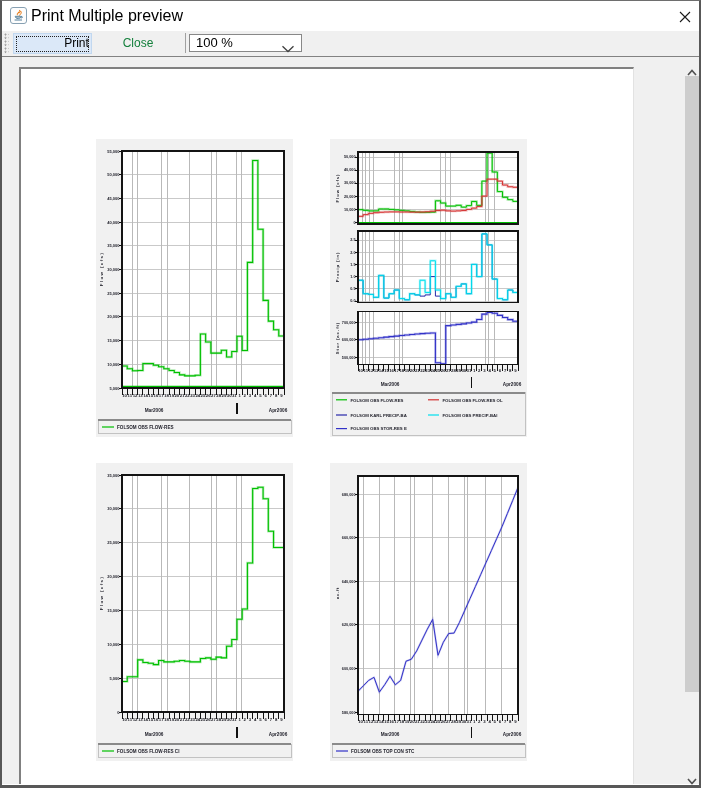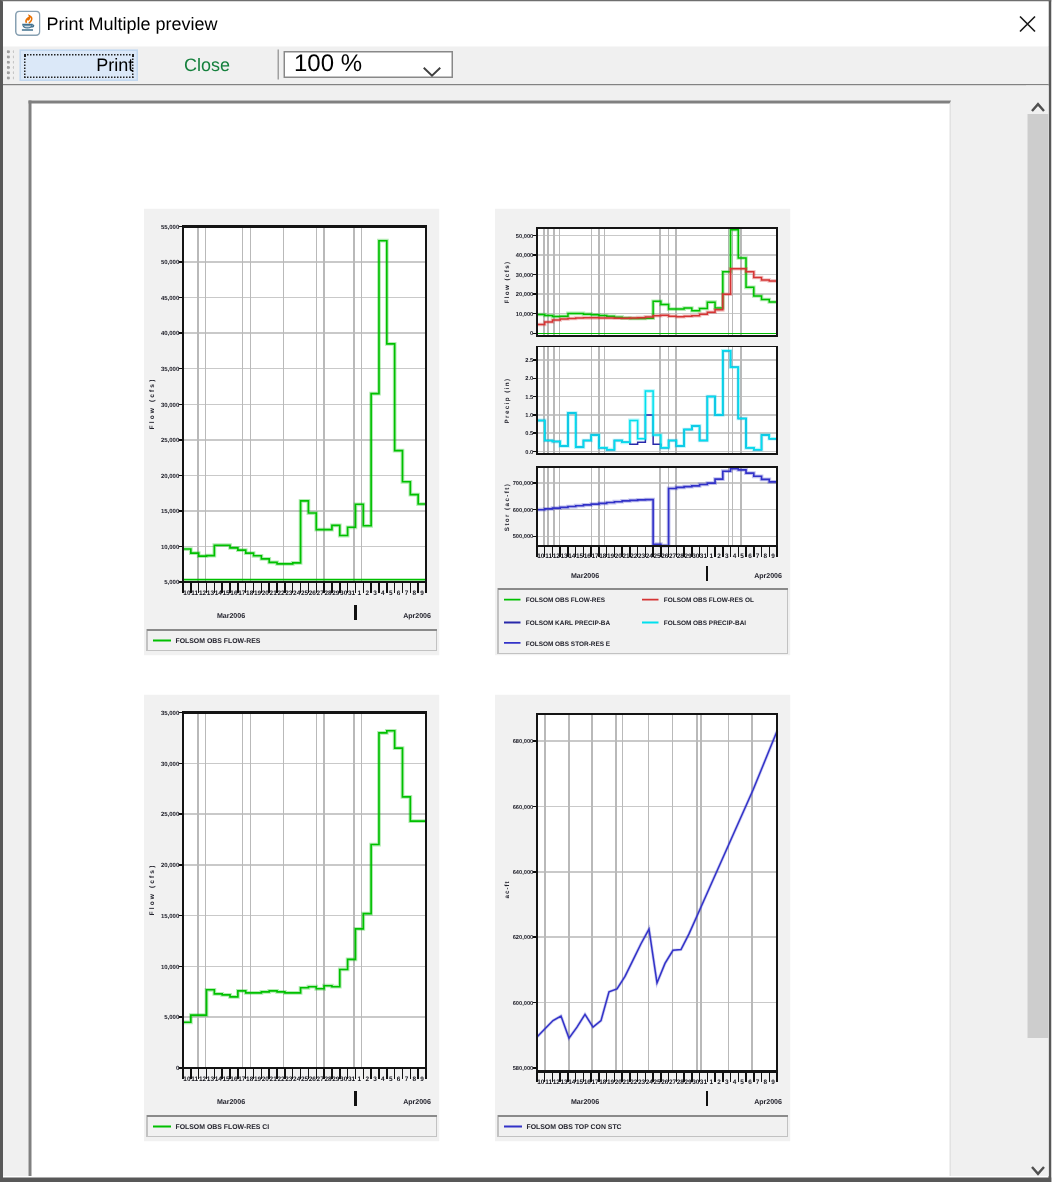--- a/index.html
+++ b/index.html
@@ -11,34 +11,34 @@
 
 <div class="abs" style="left:2px;top:1px;width:697px;height:30px;background:#ffffff;"></div>
 <div class="abs" style="left:10px;top:7px;"><svg width="17" height="17" viewBox="0 0 17 17">
 <rect x="0.5" y="0.5" width="16" height="16" rx="2.5" fill="#fdfdfd" stroke="#87a0b2" stroke-width="1"></rect>
 <path d="M7.6 8.2 C6.9 7 7.5 5.9 8.6 5.1 C8.2 6.2 8.7 6.7 9.3 5.9 C10 5 9.8 4.2 9.5 3.4 C11 4 11.6 5.4 10.9 6.6 C10.4 7.5 9.5 8.1 9.3 8.6" fill="none" stroke="#e76f00" stroke-width="1.0"></path>
 <path d="M5.2 9.3 H11.3 C11.3 10.6 10 11.6 8.2 11.6 C6.4 11.6 5.2 10.6 5.2 9.3 Z" fill="none" stroke="#40708e" stroke-width="0.8"></path>
 <path d="M11.2 9.6 C12.2 9.4 12.8 9.9 12.3 10.5 C11.9 11 11.1 11 10.7 10.8" fill="none" stroke="#40708e" stroke-width="0.8"></path>
 <line x1="5.8" y1="10.2" x2="10.6" y2="10.2" stroke="#40708e" stroke-width="0.7"></line>
 <line x1="4.6" y1="13" x2="12" y2="13" stroke="#40708e" stroke-width="0.9"></line>
 </svg></div>
-<div class="abs" style="left:31px;top:2px;height:28px;line-height:28px;font-size:12px;color:#000;">Print Multiple preview</div>
+<div class="abs" style="left:31px;top:2px;height:28px;line-height:28px;font-size:16px;color:#000;">Print Multiple preview</div>
 <div class="abs" style="left:679px;top:9px;"><svg width="12" height="12" viewBox="0 0 12 12">
 <path d="M1 1 L11 11 M11 1 L1 11" stroke="#1a1a1a" stroke-width="1.1"></path>
 </svg></div>
 
 <div class="abs" style="left:2px;top:31px;width:697px;height:25px;background:#f0f0f0;"></div>
 <div class="abs" style="left:4px;top:33px;width:5px;height:21px;background-image:radial-gradient(circle at 1.5px 1.5px,#9f9f9f 0.9px,rgba(0,0,0,0) 1.2px);background-size:4px 3.5px;"></div>
 <div class="abs" style="left:13px;top:33px;width:79px;height:21px;background:#dbe8f8;border:1px solid #c2d8f0;"></div>
 <div class="abs" style="left:16px;top:35.5px;width:73px;height:16px;border:1px dotted #222;"></div>
 <div class="abs" style="left:13px;top:33px;width:79px;height:21px;text-align:center;line-height:21px;font-size:12px;color:#000;padding-left:48px;">Print</div>
 <div class="abs" style="left:99px;top:33px;width:78px;height:21px;text-align:center;line-height:21px;font-size:12px;color:#15803d;">Close</div>
 <div class="abs" style="left:185px;top:33px;width:1px;height:20px;background:#a0a0a0;"></div>
 <div class="abs" style="left:189px;top:34px;width:113px;height:18px;background:#fff;border:1px solid #888;"></div>
-<div class="abs" style="left:196px;top:34px;height:18px;line-height:18px;font-size:16px;color:#000;">100 %</div>
+<div class="abs" style="left:196px;top:34px;height:18px;line-height:18px;font-size:13px;color:#000;">100 %</div>
 <div class="abs" style="left:281px;top:39px;"><svg width="14" height="8" viewBox="0 0 14 8">
 <path d="M1.5 1.2 L7 6.5 L12.5 1.2" fill="none" stroke="#404040" stroke-width="1.3"></path>
 </svg></div>
 <div class="abs" style="left:2px;top:56px;width:697px;height:1px;background:#828282;"></div>
 
 <div class="abs" style="left:2px;top:57px;width:697px;height:727px;background:#f0f0f0;"></div>
 
 <div class="abs" style="left:19px;top:67px;width:615px;height:717px;background:#ffffff;border-top:2px solid #808080;border-left:2px solid #808080;border-right:1px solid #e2e2e2;"></div>
 
 <div class="abs" style="left:96px;top:139px;width:197px;height:298px;"><svg width="197" height="298" viewBox="0 0 197 298" font-family="Liberation Sans, sans-serif">

